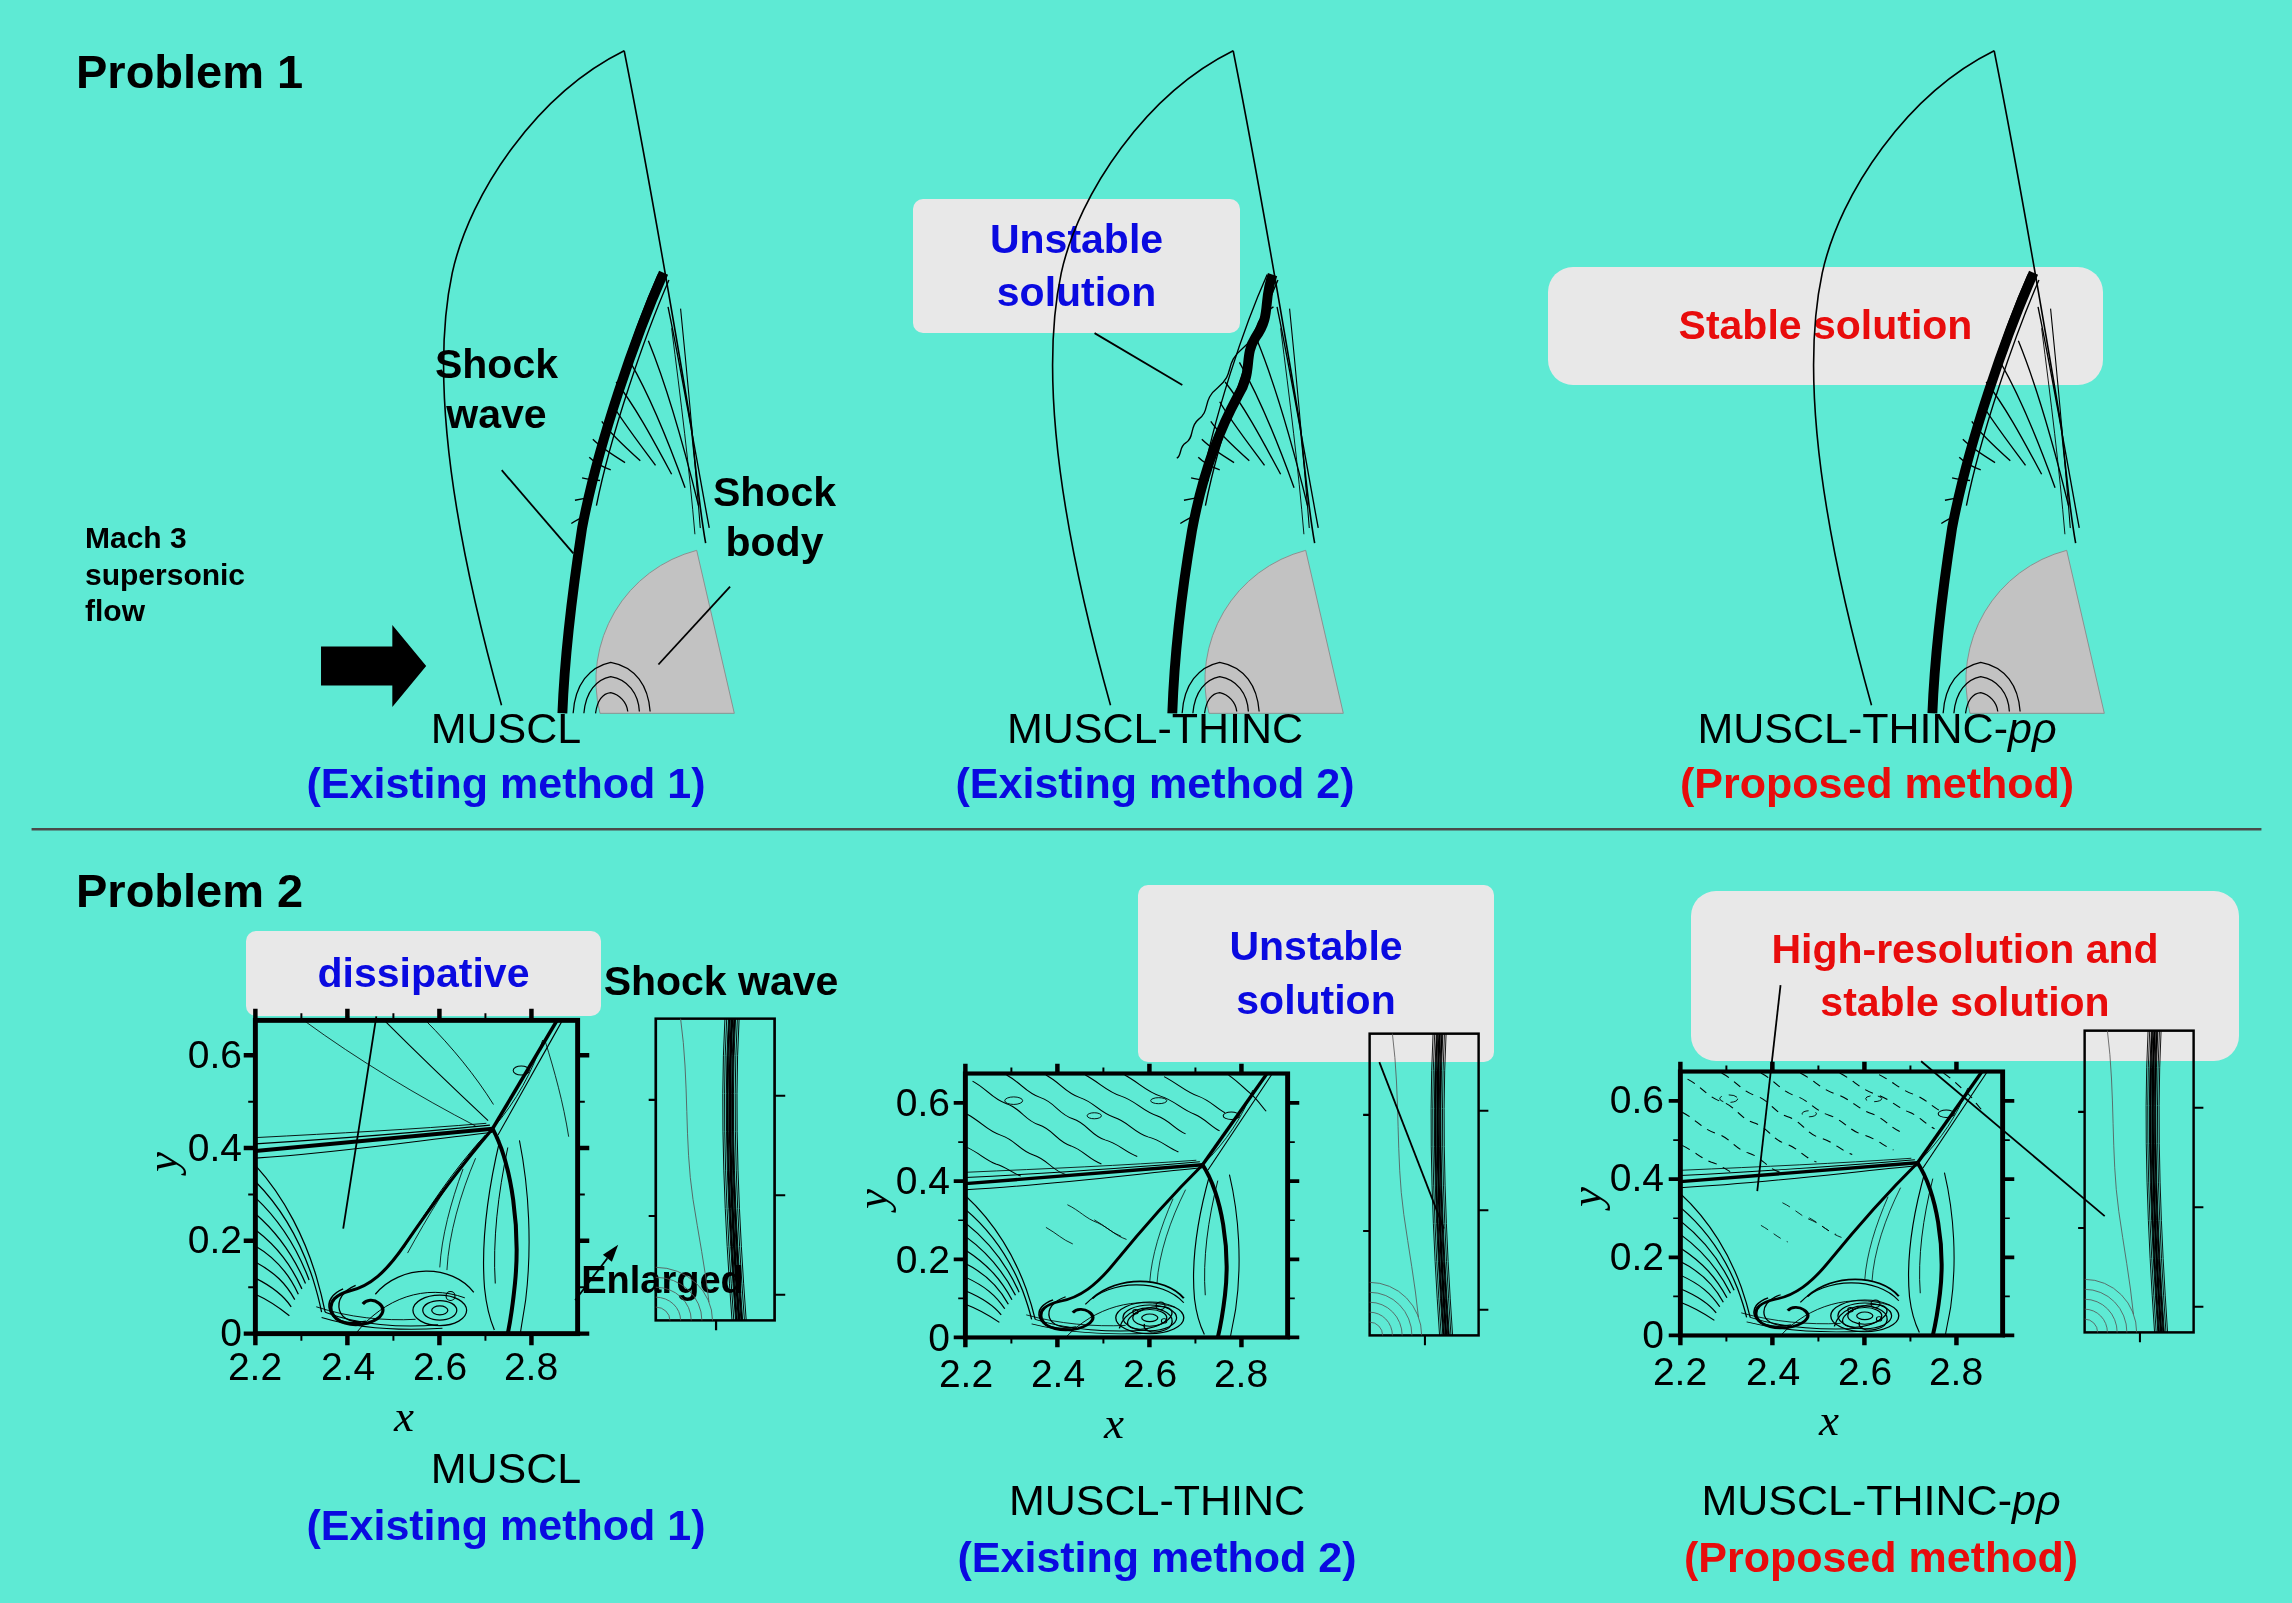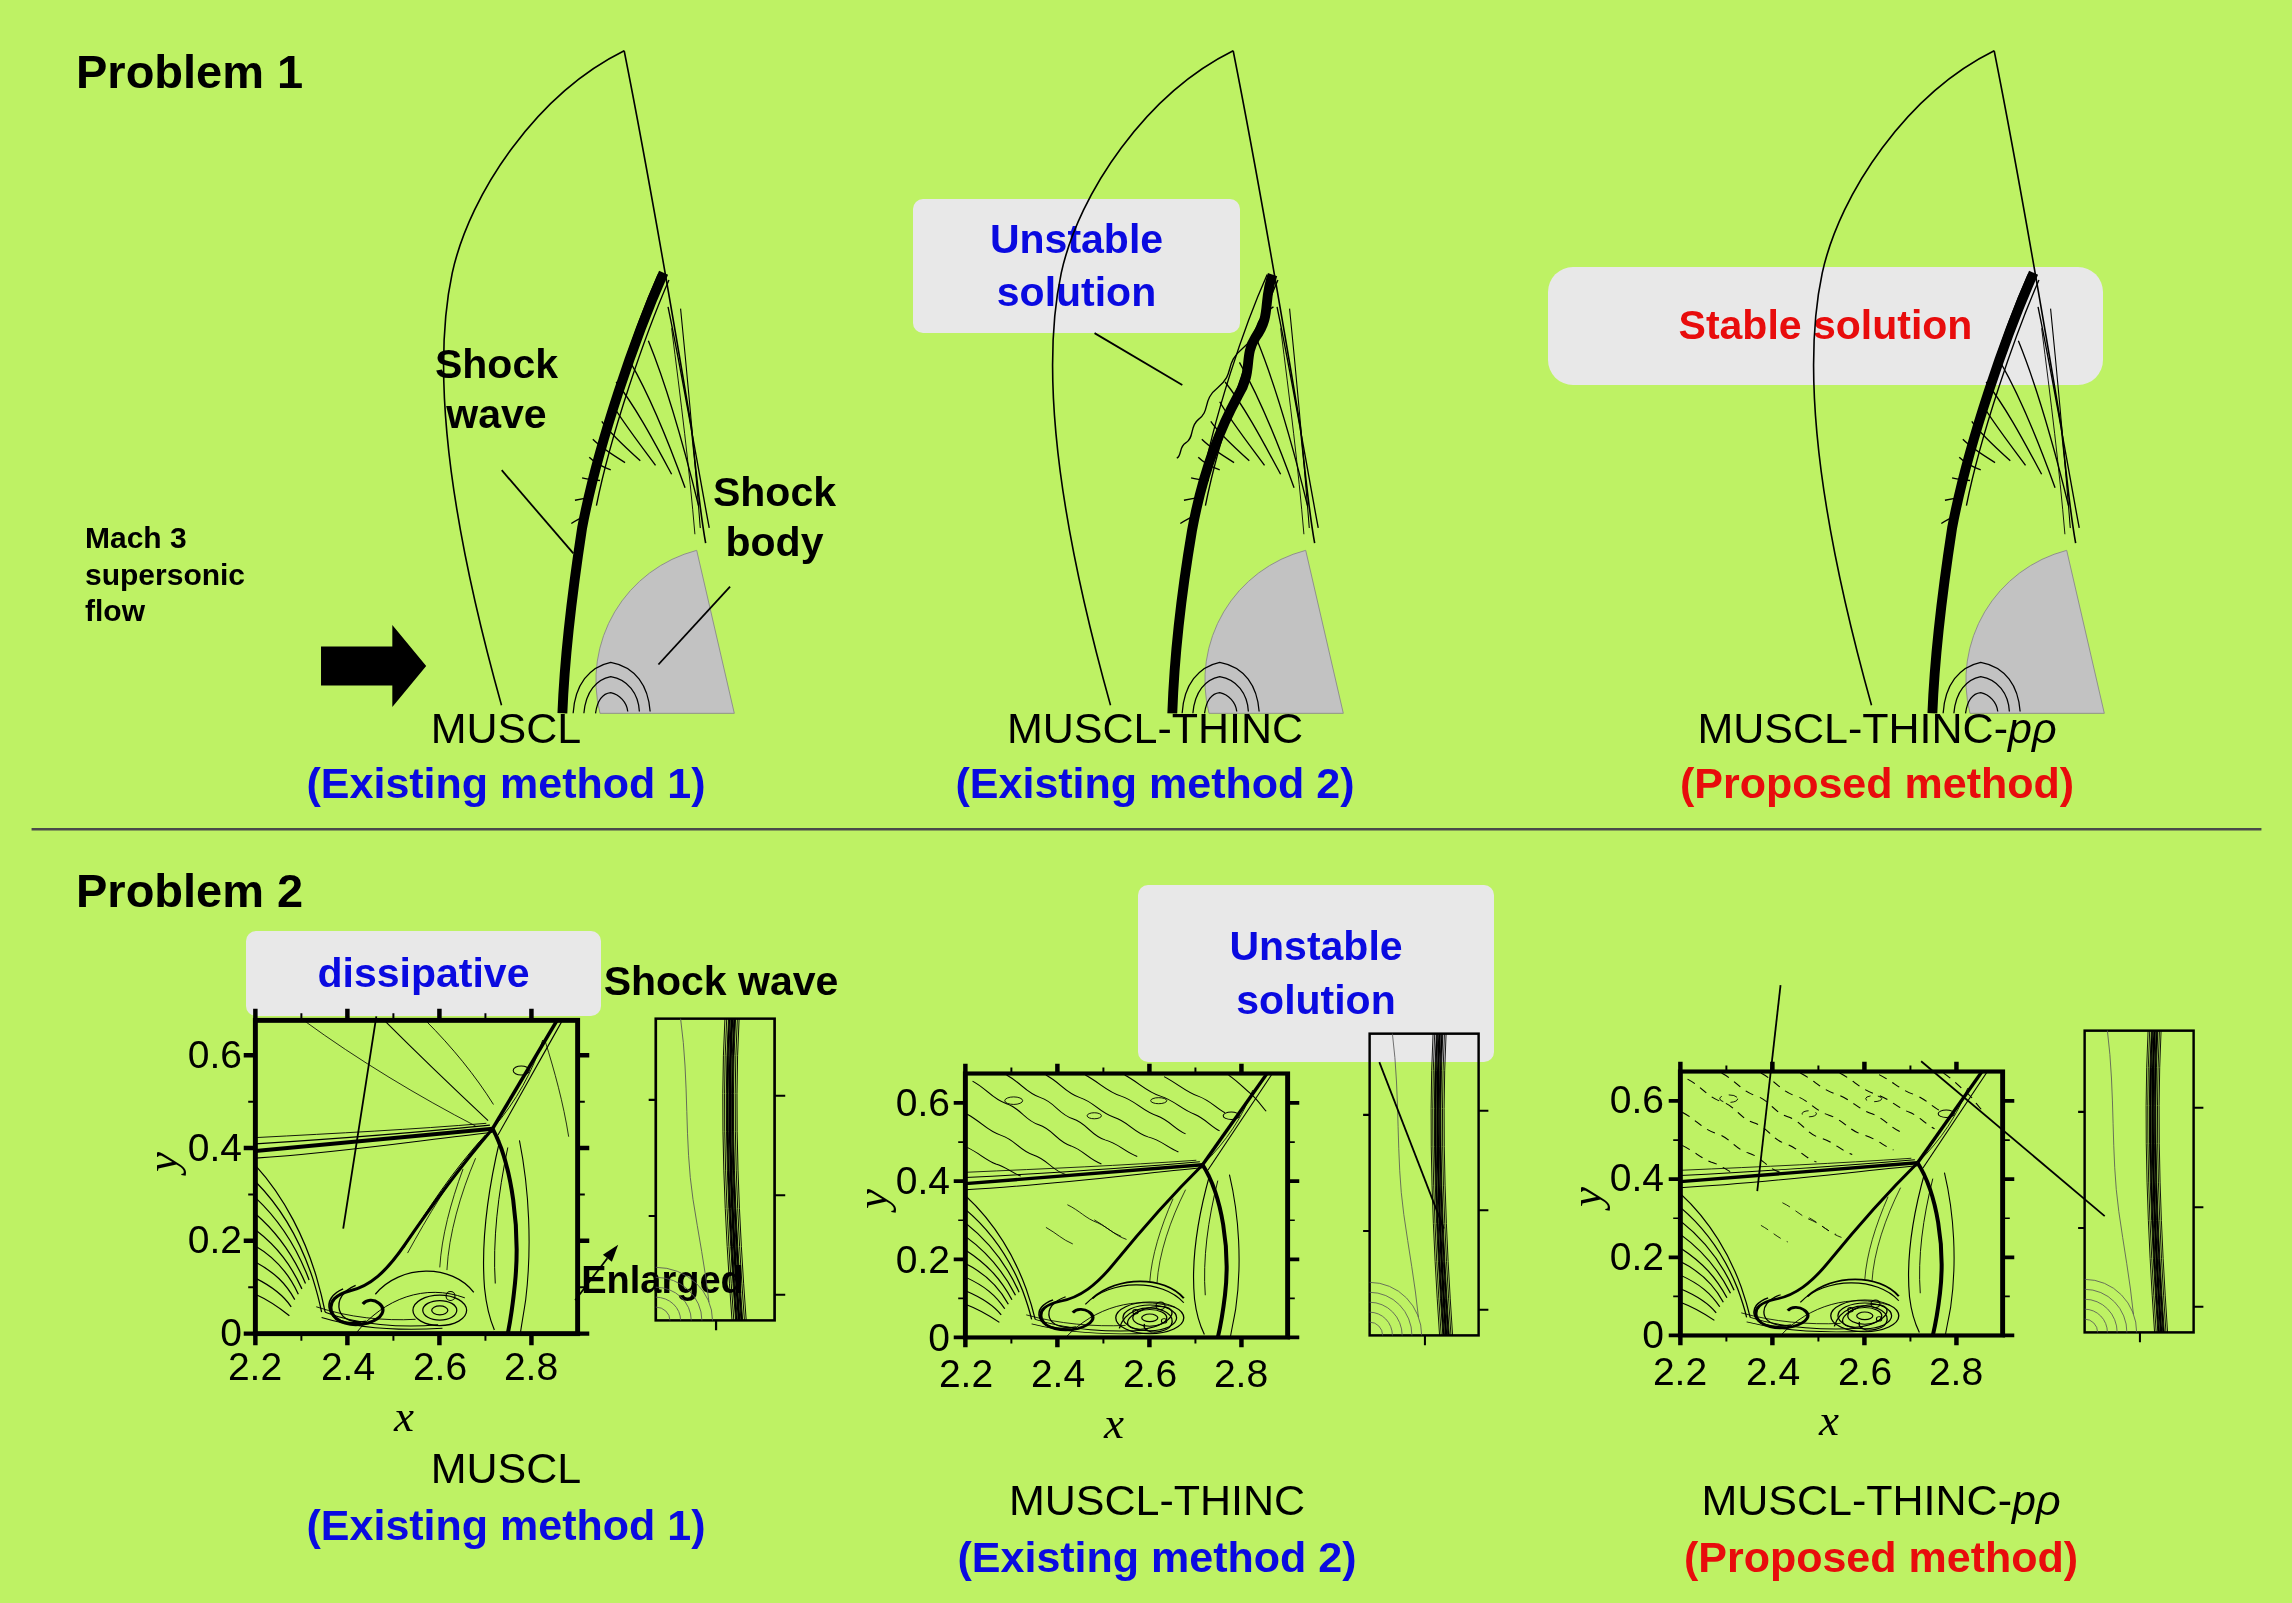--- a/index.html
+++ b/index.html
@@ -1,16 +1,16 @@
 <!DOCTYPE html>
 <html style="--c-blue: #0a0ae0; --c-red: #e80c0c; --c-boxgray: #e8e8e8; --c-bodygray: #c2c2c2; --c-divider: #4a4a4a;font-size:14.3px"><head>
 <meta charset="utf-8">
 <style>
   html,body{margin:0;padding:0;background:#fff;}
-  #page{position:relative;width:2293px;height:1603px;background:#bef264;overflow:hidden;
+  #page{position:relative;width:2293px;height:1603px;background:#5eead4;overflow:hidden;
         font-family:"Liberation Sans",sans-serif;color:#000;}
   .abs{position:absolute;}
   .lbl{position:absolute;white-space:pre-line;text-align:center;font-weight:bold;line-height:1.22;}
   .heading{font-size:47px;font-weight:bold;}
   .blue{color:var(--c-blue);border-radius:10px;}
   .red{color:var(--c-red);border-radius:25px;}
   .callout{position:absolute;background:var(--c-boxgray);display:flex;align-items:center;justify-content:center;
            text-align:center;font-weight:bold;font-size:41px;line-height:1.3;white-space:pre-line;z-index:1;}
   .figsvg{position:absolute;z-index:3;pointer-events:none;}
   #overlay{position:absolute;left:0;top:0;z-index:4;pointer-events:none;}
@@ -201,20 +201,22 @@
   <div class="caption-note blue" style="left:1155px;top:759px;">(Existing method 2)</div>
   <div class="caption-main" style="left:1877px;top:704px;"><span>MUSCL-THINC-</span><span class="it">pρ</span></div>
   <div class="caption-note red" style="left:1877px;top:759px;">(Proposed method)</div>
 
   <div class="lbl heading abs" style="left:76px;top:862px;text-align:left;">Problem 2</div>
 
   <div class="callout blue" style="left:210px;top:931px;width:355px;height:85px;margin-left:36px;">dissipative</div>
   <div class="lbl" style="left:573px;top:956px;width:296px;font-size:41px;">Shock wave</div>
   <div class="callout blue" style="left:1138px;top:885px;width:356px;height:177px;">Unstable
 solution</div>
+  <div class="callout red" style="left:1691px;top:891px;width:548px;height:170px;">High-resolution and
+stable solution</div>
   <div class="lbl" style="left:573px;top:1257px;width:179px;font-size:38px;">Enlarged</div>
 
   <svg class="figsvg" style="left:250px;top:1015px;overflow:visible;" width="333" height="324" viewBox="0 0 372 362" preserveAspectRatio="none">
     <use href="#p2base"></use>
       <use href="#stripesA"></use>
   </svg>
   <svg class="figsvg" style="left:654px;top:1017px;overflow:visible;" width="133" height="315" viewBox="0 0 150 380" preserveAspectRatio="none">
     <use href="#stripg"></use>
   </svg>
 

